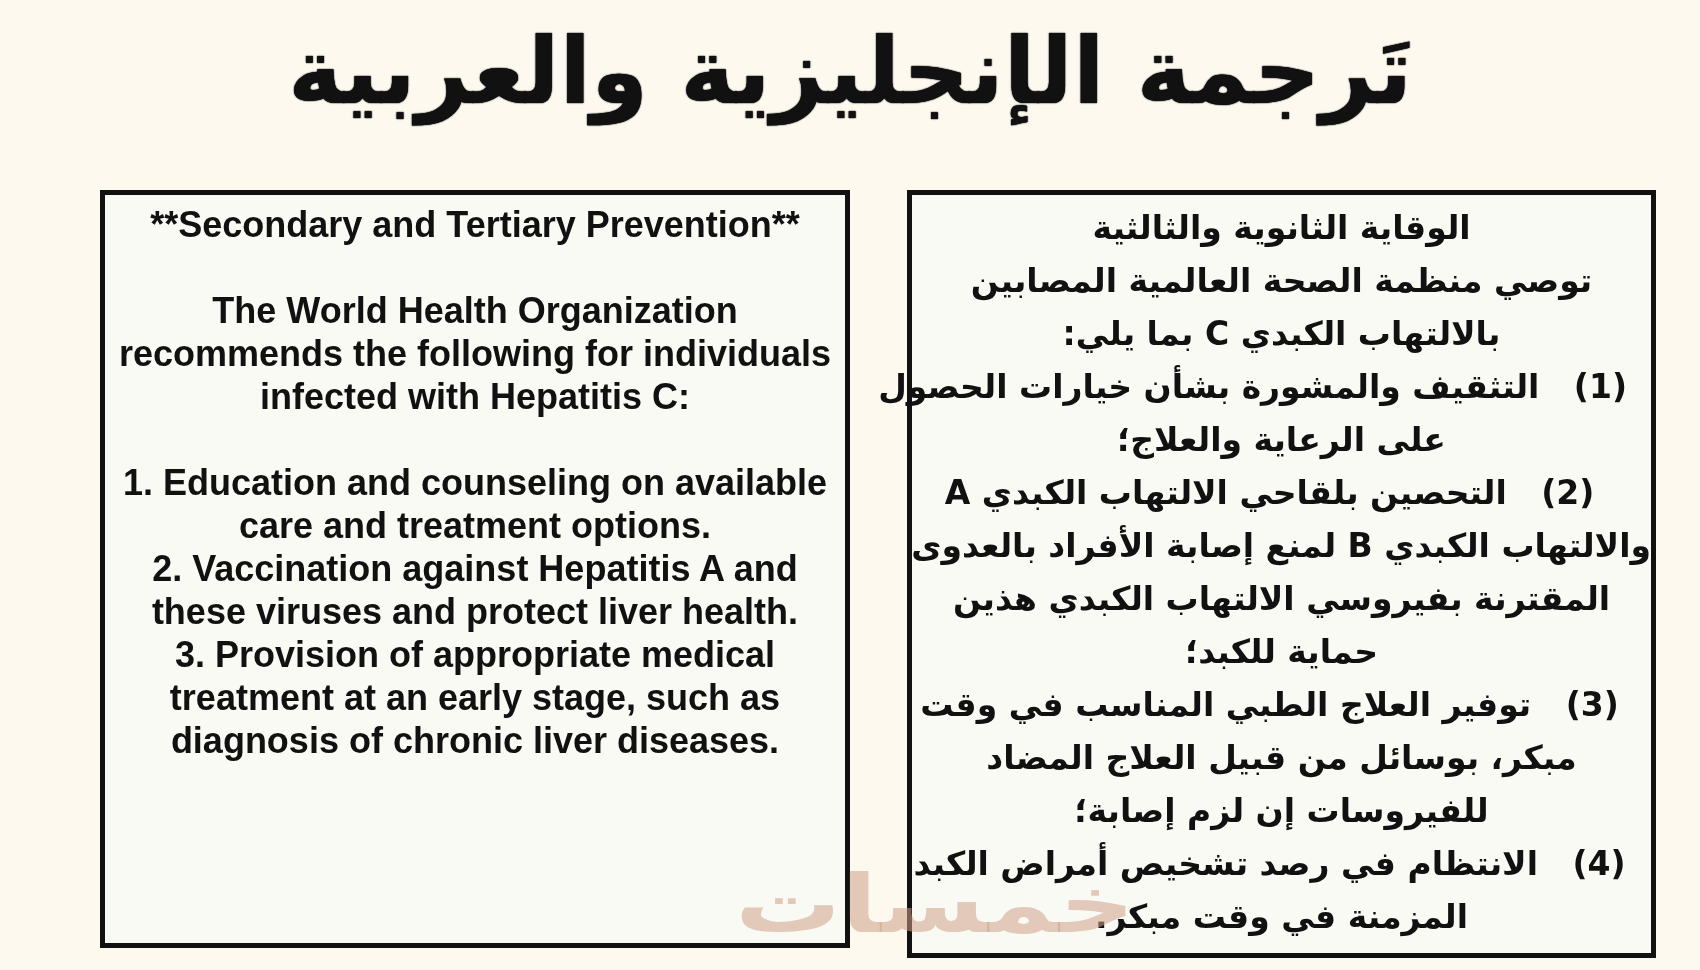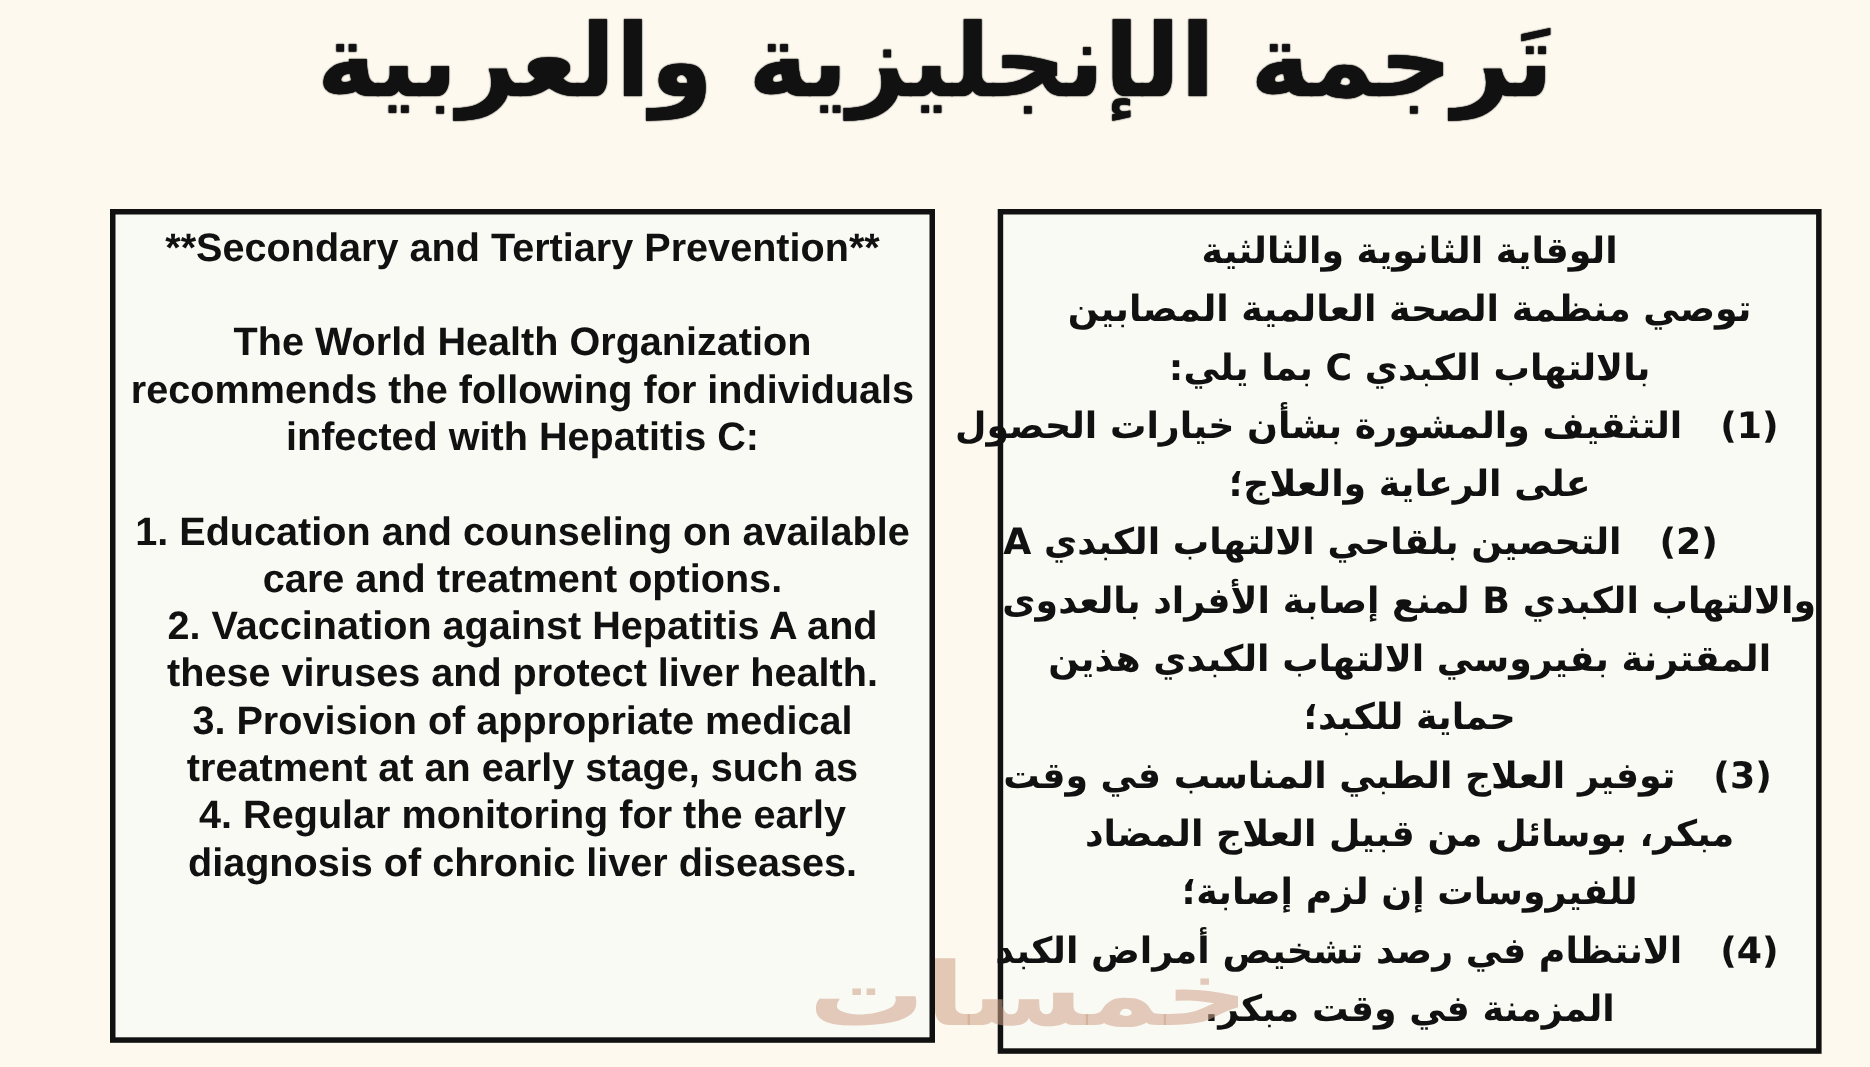--- a/index.html
+++ b/index.html
@@ -12,21 +12,21 @@
   html,body{width:1700px;height:970px;}
   body{
     position:relative;
     background:var(--page-bg);
     overflow:hidden;
     font-family:"Liberation Sans",sans-serif;
     color:var(--ink);
   }
   .page-title{
     position:absolute;
-    top:2px;
+    top:18px;
     left:0;
     width:100%;
     text-align:center;
     direction:rtl;
     font-family:"DejaVu Sans",sans-serif;
     font-size:92px;
     font-weight:bold;
     letter-spacing:1px;
     color:var(--ink);
     text-shadow:0 0 1.5px var(--ink), 0 0 1px var(--ink);
@@ -61,23 +61,23 @@
   .ar-line{
     height:53px;
     line-height:53px;
     font-size:33px;
     font-weight:bold;
     text-align:center;
     white-space:nowrap;
     overflow:visible;
   }
   .ar-line.num{
-    text-align:left;
+    text-align:center;
     padding-left:0;
-    padding-right:34px;
+    padding-right:24px;
   }
   .watermark{
     position:absolute;
     left:735px;
     top:858px;
     z-index:9;
     direction:rtl;
     font-family:"DejaVu Sans",sans-serif;
     font-size:80px;
     font-weight:bold;
@@ -99,21 +99,20 @@
   <div class="en-line">The World Health Organization</div>
   <div class="en-line">recommends the following for individuals</div>
   <div class="en-line">infected with Hepatitis C:</div>
   <div class="en-line"></div>
   <div class="en-line">1. Education and counseling on available</div>
   <div class="en-line">care and treatment options.</div>
   <div class="en-line">2. Vaccination against Hepatitis A and</div>
   <div class="en-line">these viruses and protect liver health.</div>
   <div class="en-line">3. Provision of appropriate medical</div>
   <div class="en-line">treatment at an early stage, such as</div>
-  <div class="en-line">4. Regular monitoring for the early</div>
   <div class="en-line">diagnosis of chronic liver diseases.</div>
 </div>
 
 <div class="box box-ar">
   <div class="ar-line">الوقاية الثانوية والثالثية</div>
   <div class="ar-line">توصي منظمة الصحة العالمية المصابين</div>
   <div class="ar-line">بالالتهاب الكبدي C بما يلي:</div>
   <div class="ar-line num">(1)&nbsp;&nbsp;&nbsp;التثقيف والمشورة بشأن خيارات الحصول</div>
   <div class="ar-line">على الرعاية والعلاج؛</div>
   <div class="ar-line num">(2)&nbsp;&nbsp;&nbsp;التحصين بلقاحي الالتهاب الكبدي A</div>

